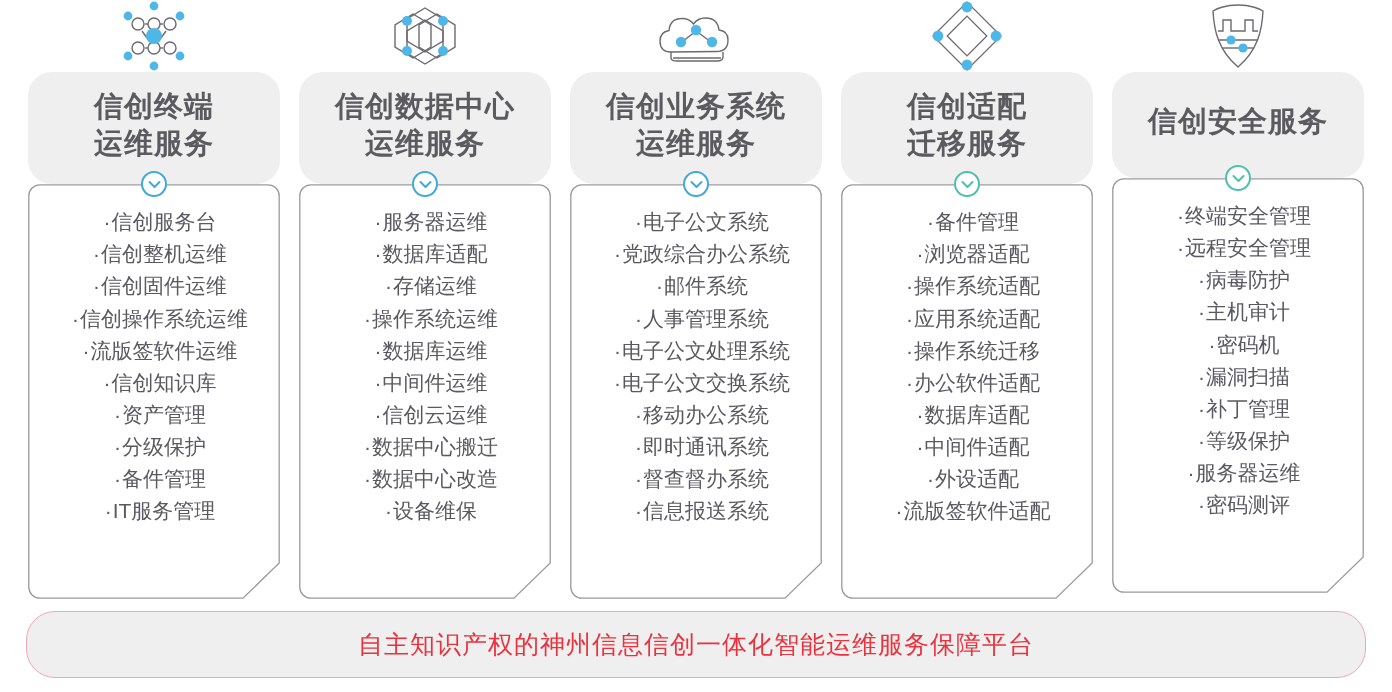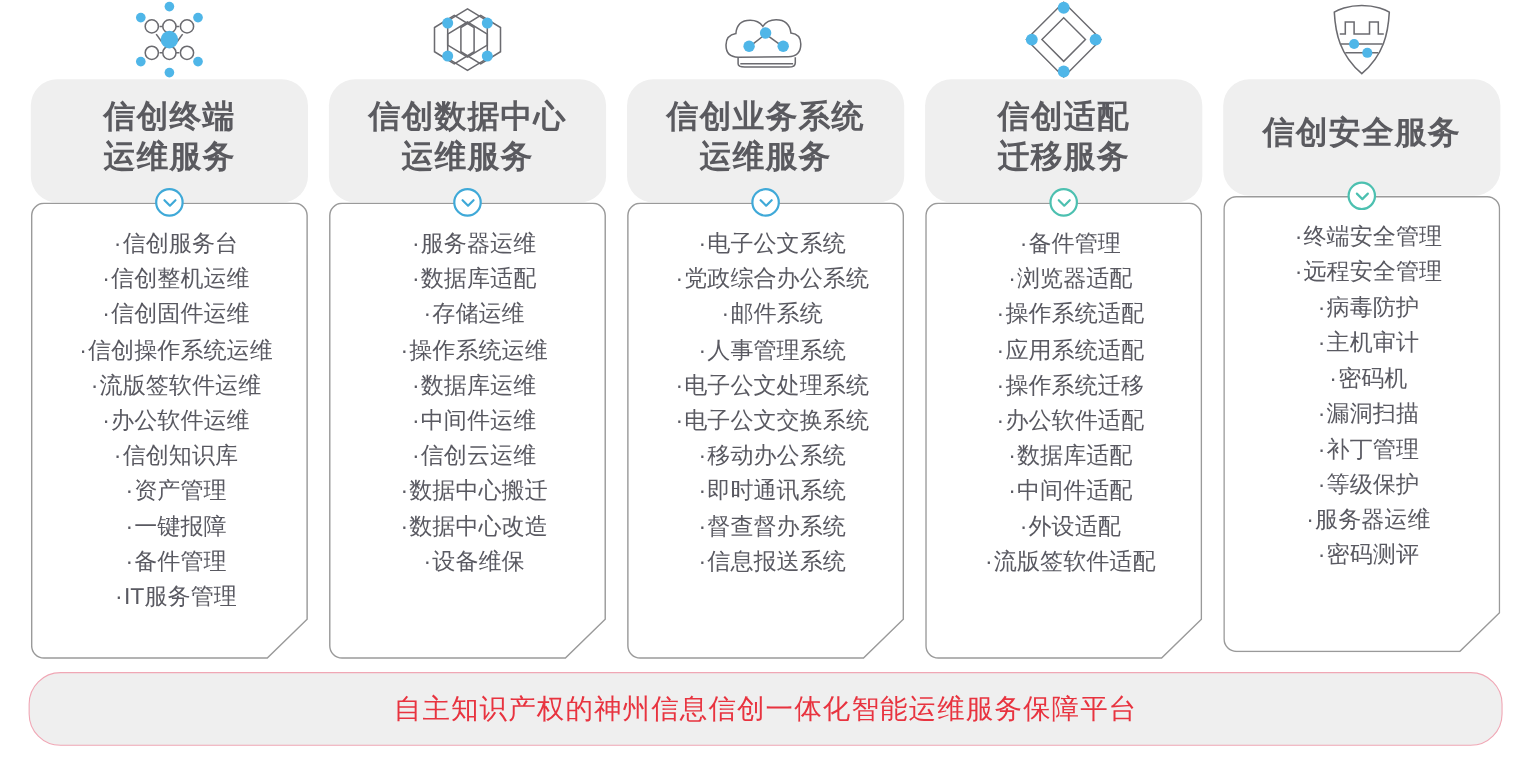--- a/index.html
+++ b/index.html
@@ -198,24 +198,23 @@
       <div class="list-card">
         <svg class="list-frame" viewBox="0 0 252 415" preserveAspectRatio="none">
           <path d="M12 0.8 H240 a11.2 11.2 0 0 1 11.2 11.2 V379 L215 414.2 H12 A11.2 11.2 0 0 1 0.8 403 V12 A11.2 11.2 0 0 1 12 0.8 Z" vector-effect="non-scaling-stroke"></path>
         </svg>
         <ul class="items">
             <li class="item"><span class="dot">·</span><span>信创服务台</span></li>
             <li class="item"><span class="dot">·</span><span>信创整机运维</span></li>
             <li class="item"><span class="dot">·</span><span>信创固件运维</span></li>
             <li class="item"><span class="dot">·</span><span>信创操作系统运维</span></li>
             <li class="item"><span class="dot">·</span><span>流版签软件运维</span></li>
-            <li class="item"><span class="dot">·</span><span>办公软件运维</span></li>
             <li class="item"><span class="dot">·</span><span>信创知识库</span></li>
             <li class="item"><span class="dot">·</span><span>资产管理</span></li>
-            <li class="item"><span class="dot">·</span><span>一键报障</span></li>
+            <li class="item"><span class="dot">·</span><span>分级保护</span></li>
             <li class="item"><span class="dot">·</span><span>备件管理</span></li>
             <li class="item"><span class="dot">·</span><span>IT服务管理</span></li>
           </ul>
       </div>
     </div>
 
     <div class="column col-2">
       <div class="icon-wrap">
         <svg width="92" height="72" viewBox="0 0 92 72">
           <g stroke="#6b6b70" stroke-width="1.4" fill="none">

